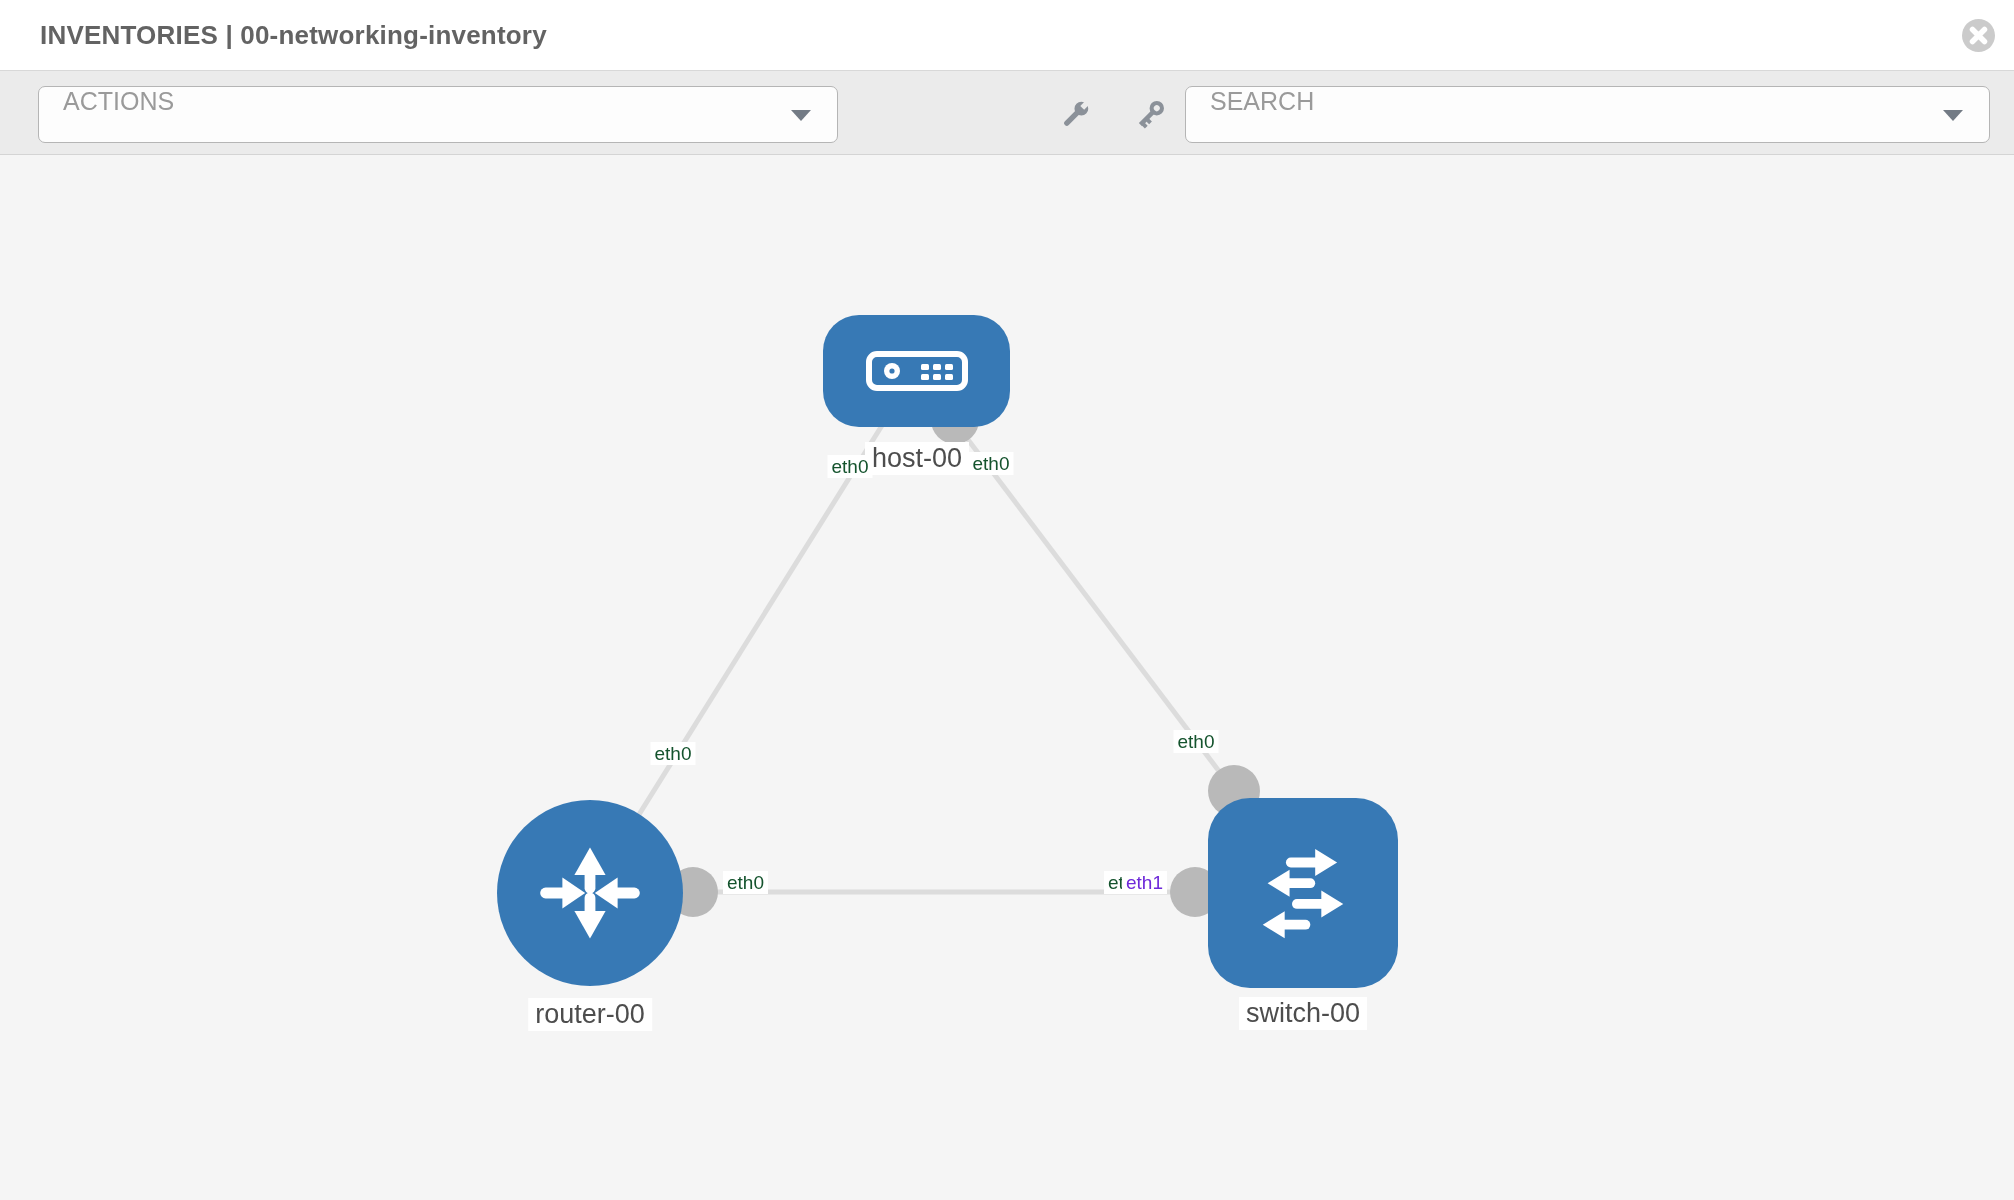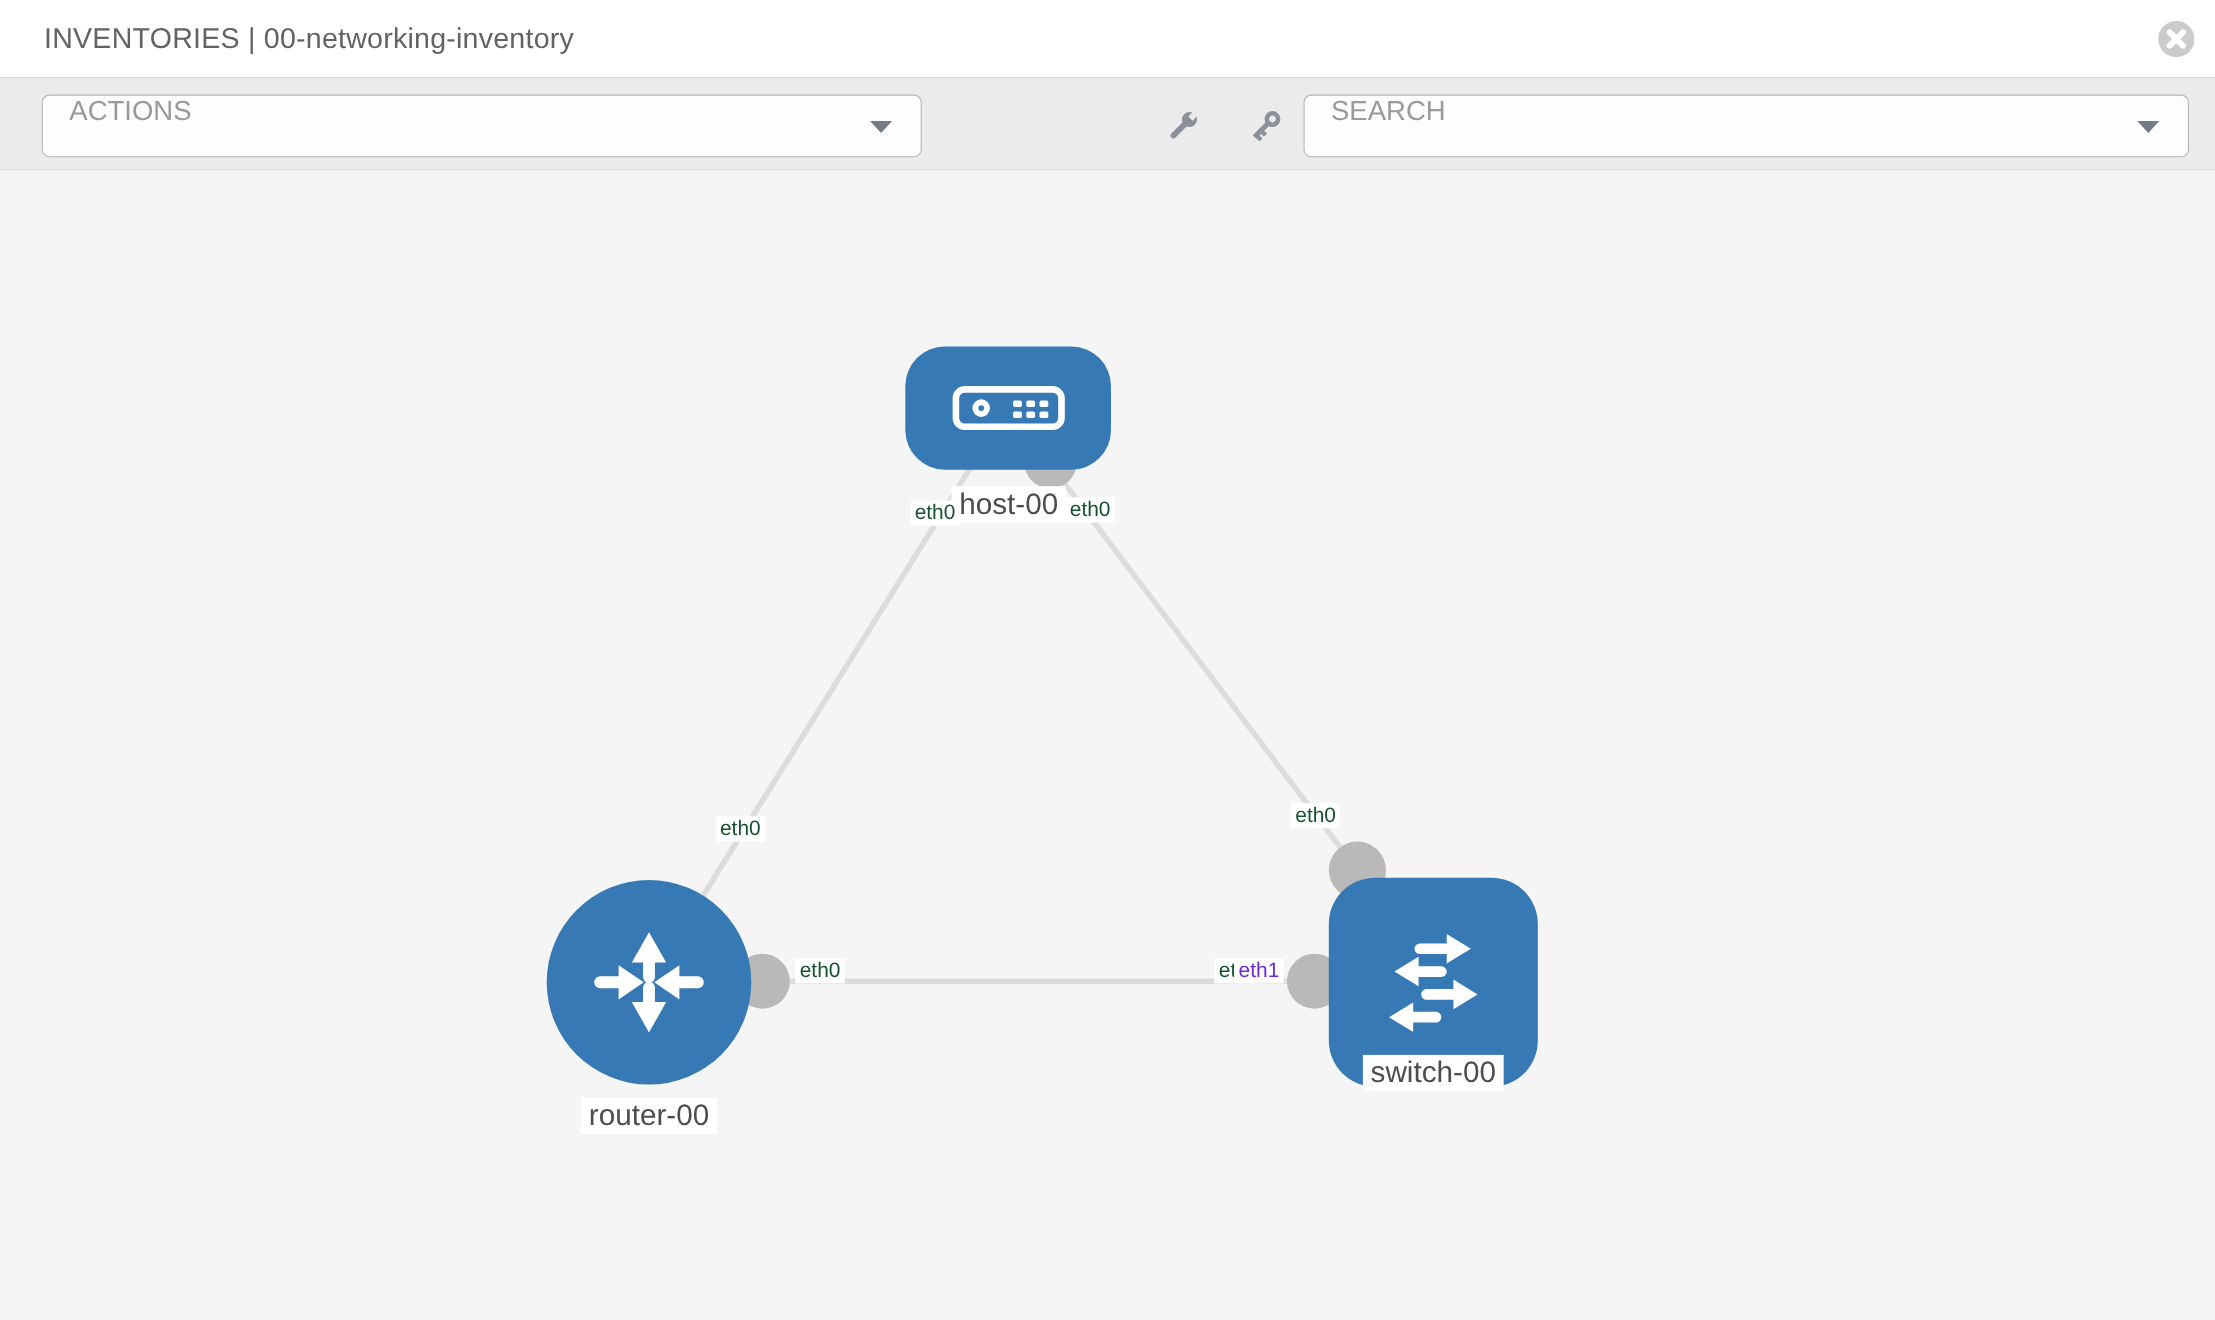--- a/index.html
+++ b/index.html
@@ -5,21 +5,21 @@
   * { box-sizing: border-box; }
   html,body { margin:0; padding:0; }
   body {
     width:2014px; height:1200px; position:relative; overflow:hidden;
     font-family:"Liberation Sans", sans-serif; background:#ffffff;
   }
   
   .header { position:absolute; top:0; left:0; width:2014px; height:70px; background:#ffffff; }
   .page-title {
     position:absolute; left:40px; top:50%; transform:translateY(-50%);
-    font-size:26px; font-weight:400; color:#636363; letter-spacing:0.2px;
+    font-size:26px; font-weight:700; color:#636363; letter-spacing:0.2px;
   }
   .close-btn { position:absolute; right:19px; top:19px; width:33px; height:33px; cursor:pointer; }
   
   .toolbar {
     position:absolute; top:70px; left:0; width:2014px; height:85px;
     background:#ebebeb; border-top:1px solid #d8d8d8; border-bottom:1px solid #d4d4d4;
   }
   .select-box {
     position:absolute; top:15px; height:57px; background:#fdfdfd;
     border:1px solid #b5b5b5; border-radius:7px; cursor:pointer;
@@ -173,21 +173,21 @@
         <line x1="45" y1="59" x2="67" y2="59"></line>
         <polygon points="83,59 65,48 65,70" stroke="none"></polygon>
         <line x1="52" y1="76" x2="32" y2="76"></line>
         <polygon points="17,76 35,65 35,87" stroke="none"></polygon>
       </g>
     </svg>
   </div>
 
   <div class="node-label" style="left:917px; top:287px;">host-00</div>
   <div class="node-label" style="left:590px; top:843px;">router-00</div>
-  <div class="node-label" style="left:1303px; top:804px;">switch-00</div>
+  <div class="node-label" style="left:1303px; top:842px;">switch-00</div>
 
   <div class="iface-label center-x" style="left:850px; top:300px;">eth0</div>
   <div class="iface-label center-x" style="left:991px; top:297px;">eth0</div>
   <div class="iface-label center-x" style="left:673px; top:587px;">eth0</div>
   <div class="iface-label center-x" style="left:1196px; top:575px;">eth0</div>
   <div class="iface-label" style="left:723px; top:716px;">eth0</div>
   <div class="overlap-wrap" style="position:absolute; right:847px; top:716px;">
     <span class="iface-label" style="position:relative;">eth0</span>
     <span class="iface-front">eth1</span>
   </div>

